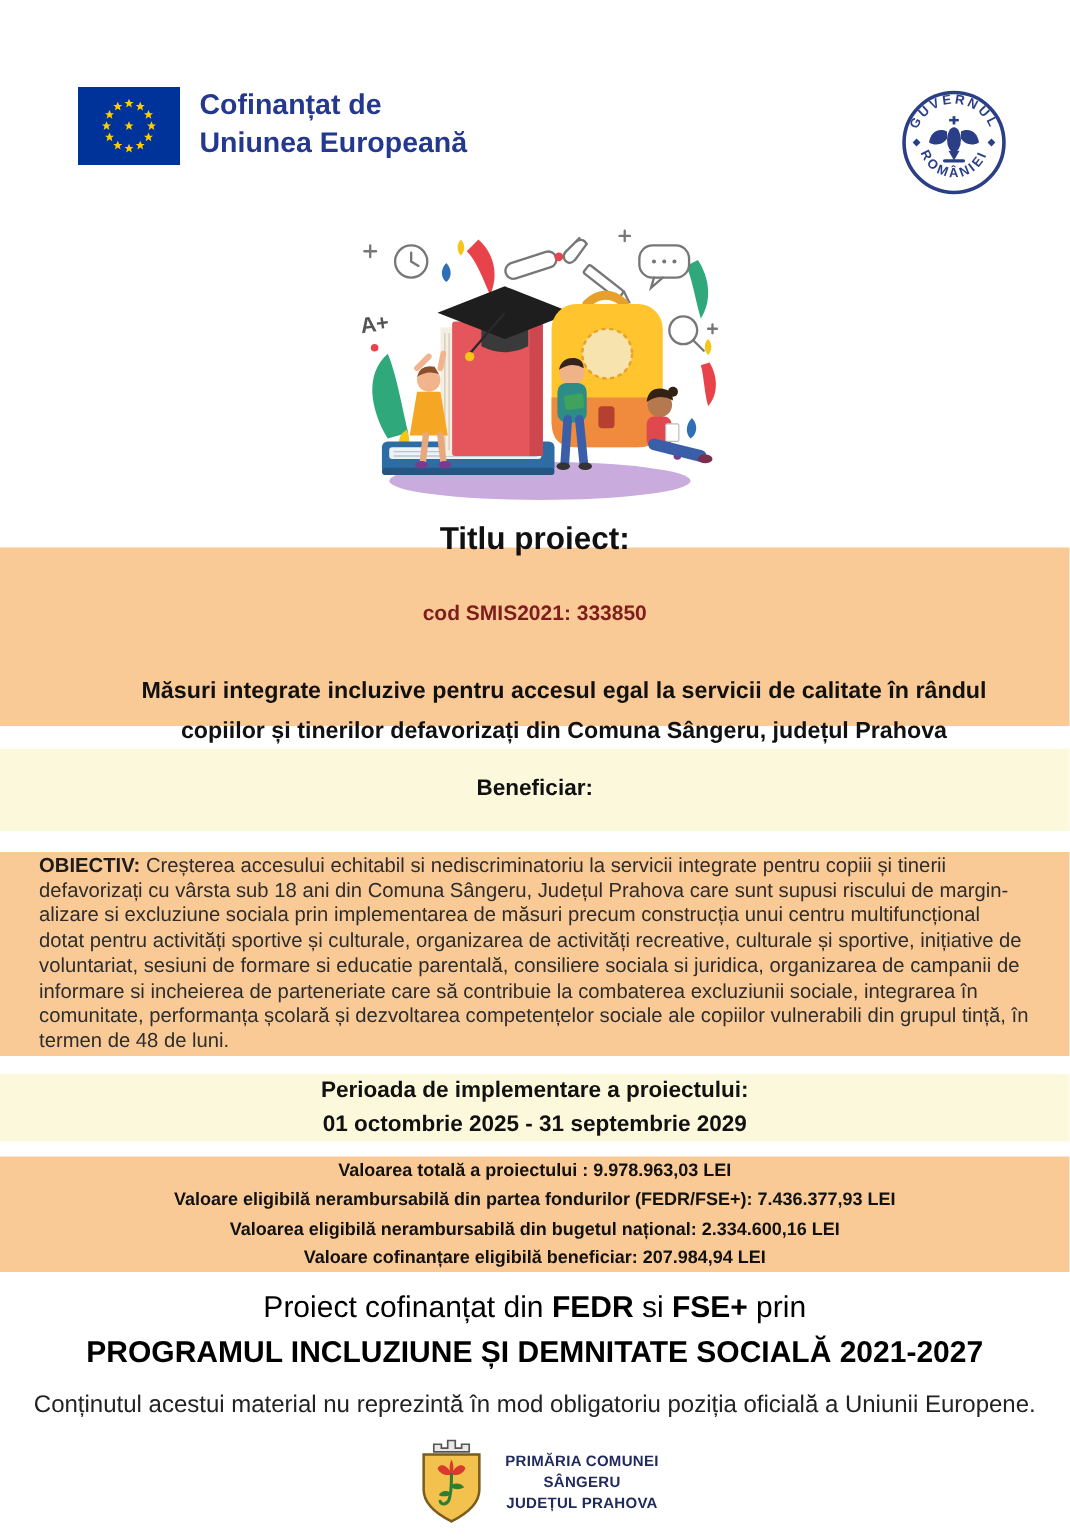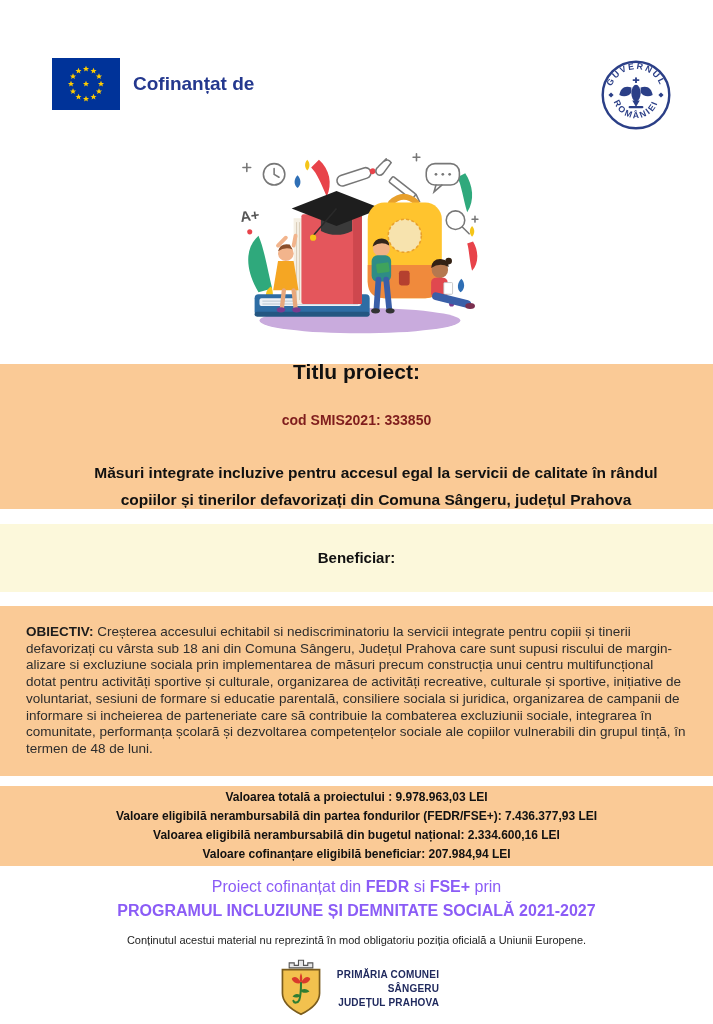--- a/index.html
+++ b/index.html
@@ -33,29 +33,29 @@
   .banner-benef{margin-top:15px;height:78px;font-weight:bold;font-size:15px;line-height:1.5;color:#111;}
 
   .banner-obj{margin-top:14px;height:195px;padding:0 26px;text-align:left;
     font-size:13.5px;line-height:1.24;color:#2d2d2d;}
   .banner-obj b{color:#1c1c1c;}
 
   .banner-period{margin-top:12px;height:56px;font-weight:bold;font-size:15px;line-height:1.5;color:#111;}
 
   .banner-values{margin-top:10px;height:92px;font-weight:bold;font-size:12px;line-height:1.6;color:#111;}
 
-  .program{margin-top:9px;text-align:center;color:#8b5cf6;font-size:16px;line-height:1.5;}
+  .program{margin-top:9px;text-align:center;color:#000000;font-size:20px;line-height:1.5;}
   .program .b{font-weight:bold;}
   .program-name{font-weight:bold;}
 
-  .disclaimer{margin-top:11px;text-align:center;font-size:11px;color:#222;}
+  .disclaimer{margin-top:11px;text-align:center;font-size:16px;color:#222;}
 
   .footer-logo{margin-top:8px;display:flex;align-items:center;gap:9px;}
   .commune-text{font-weight:bold;font-size:10px;line-height:1.4;color:#202A5E;
-    text-align:right;letter-spacing:.2px;}
+    text-align:center;letter-spacing:.2px;}
 </style>
 </head>
 <body>
 
 <div class="page">
 
   <div class="header">
     <div class="eu-block">
       <svg width="68" height="52" viewBox="0 0 68 52">
         <rect x="0" y="0" width="68" height="52" fill="#003399"></rect>
@@ -72,20 +72,21 @@
           <use href="#star" transform="translate(-7.5,12.99)"></use>
           <use href="#star" transform="translate(-12.99,7.5)"></use>
           <use href="#star" transform="translate(-15,0)"></use>
           <use href="#star" transform="translate(-12.99,-7.5)"></use>
           <use href="#star" transform="translate(-7.5,-12.99)"></use>
           <use href="#star" transform="translate(0,-15)"></use>
         </g>
       </svg>
       <div class="eu-label">
         <div>Cofinanțat de</div>
+        <div>Uniunea Europeană</div>
       </div>
     </div>
 
     <svg width="74" height="74" viewBox="0 0 80 80">
       <circle cx="40" cy="40" r="36" fill="none" stroke="#2B3F87" stroke-width="2.6"></circle>
       <defs>
         <path id="arcTop" d="M 12,40 A 28,28 0 0 1 68,40" fill="none"></path>
         <path id="arcBot" d="M 15,40 A 25,25 0 0 0 65,40" fill="none"></path>
       </defs>
       <text font-size="9.5" font-weight="bold" fill="#2B3F87" letter-spacing="2">
@@ -233,20 +234,24 @@
   </div>
 
   <div class="banner cream banner-benef">
     <div>Beneficiar:</div>
   </div>
 
   <div class="banner orange banner-obj">
     <div><b>OBIECTIV:</b><span> Creșterea accesului echitabil si nediscriminatoriu la servicii integrate pentru copiii și tinerii defavorizați cu vârsta sub 18 ani din Comuna Sângeru, Județul Prahova care sunt supusi riscului de margin-alizare si excluziune sociala prin implementarea de măsuri precum construcția unui centru multifuncțional dotat pentru activități sportive și culturale, organizarea de activități recreative, culturale și sportive, inițiative de voluntariat, sesiuni de formare si educatie parentală, consiliere sociala si juridica, organizarea de campanii de informare si incheierea de parteneriate care să contribuie la combaterea excluziunii sociale, integrarea în comunitate, performanța școlară și dezvoltarea competențelor sociale ale copiilor vulnerabili din grupul tință, în termen de 48 de luni.</span></div>
   </div>
 
+  <div class="banner cream banner-period">
+    <div>Perioada de implementare a proiectului:</div>
+    <div>01 octombrie 2025 - 31 septembrie 2029</div>
+  </div>
 
   <div class="banner orange banner-values">
     <div>Valoarea totală a proiectului : 9.978.963,03 LEI</div>
     <div>Valoare eligibilă nerambursabilă din partea fondurilor (FEDR/FSE+): 7.436.377,93 LEI</div>
     <div>Valoarea eligibilă nerambursabilă din bugetul național: 2.334.600,16 LEI</div>
     <div>Valoare cofinanțare eligibilă beneficiar: 207.984,94 LEI</div>
   </div>
 
   <div class="program">
     <div><span>Proiect cofinanțat din </span><span class="b">FEDR</span><span> si </span><span class="b">FSE+</span><span>  prin</span></div>

